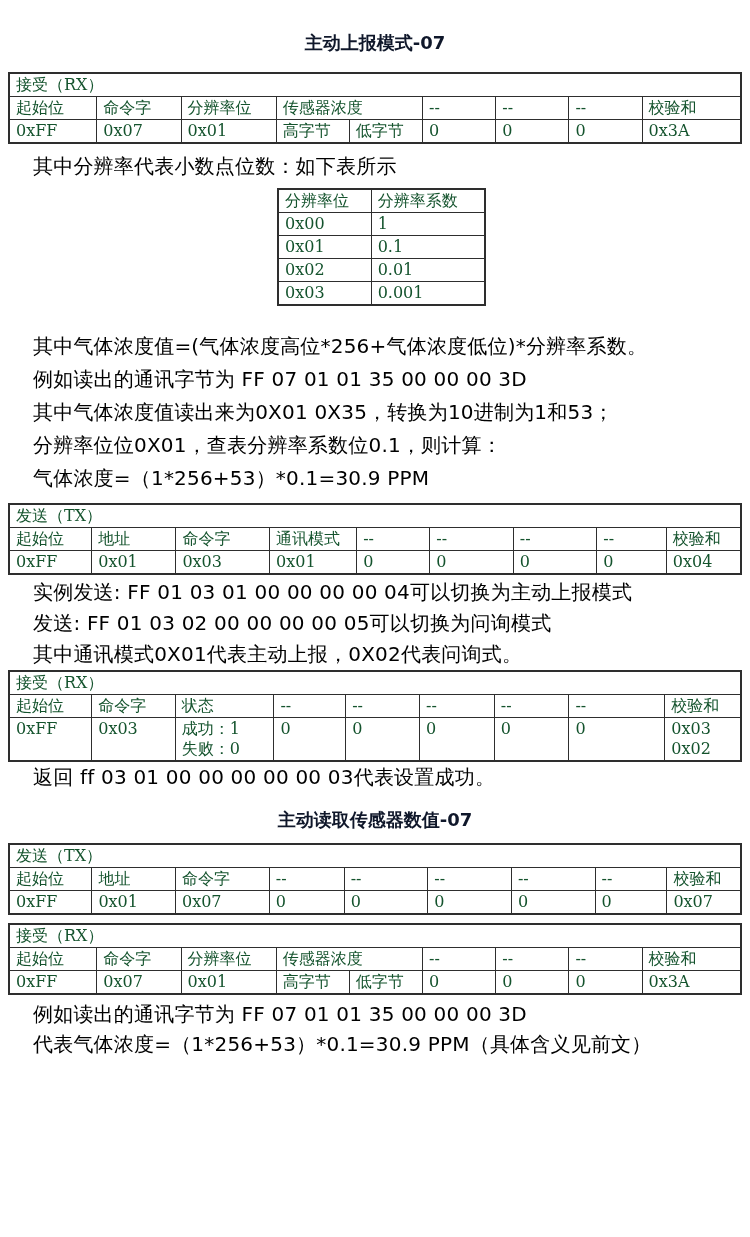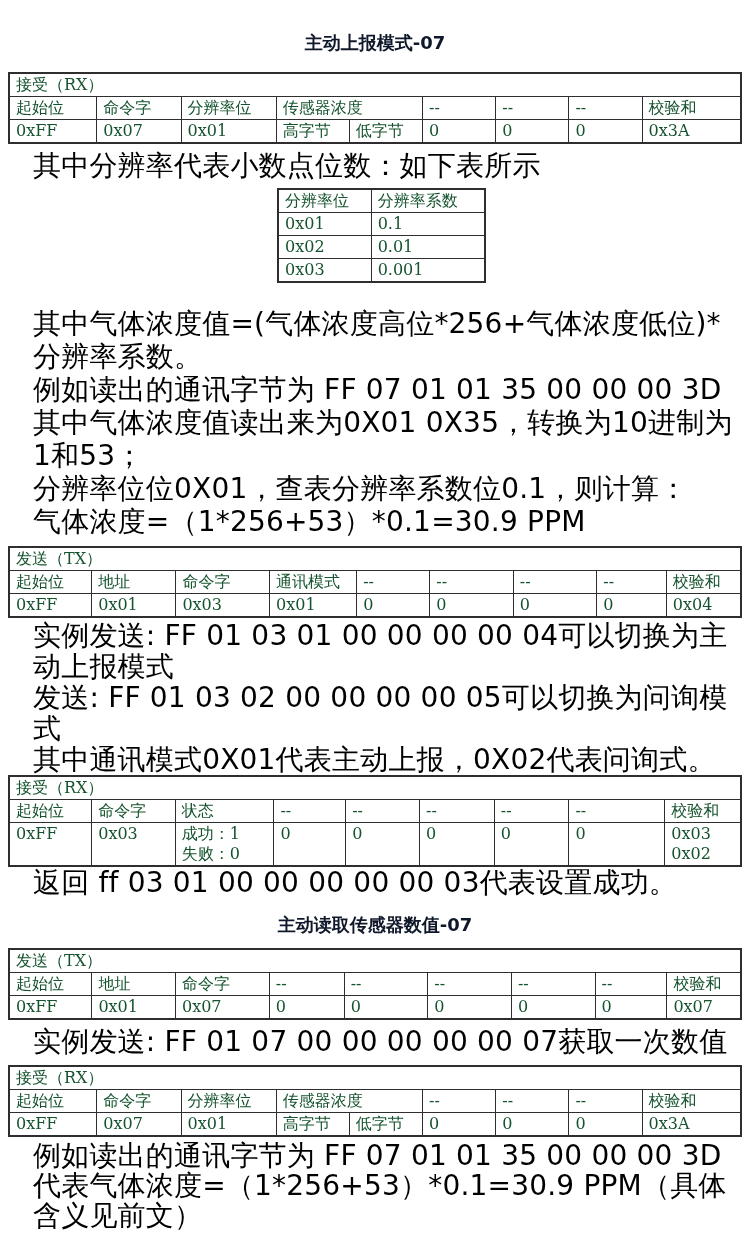--- a/index.html
+++ b/index.html
@@ -49,21 +49,21 @@
   table.ptable.mt14 { margin-top:14px; }
   table.ptable.mt8  { margin-top:8px; }
 
   table.res-table {
     width:209px; margin-left:277px; margin-top:8px;
   }
 
   
   .tline {
     margin-left:33px; margin-right:10px;
-    font-size:28px; line-height:33px; color:#000;
+    font-size:20px; line-height:33px; color:#000;
     font-weight:500; letter-spacing:0.2px;
   }
   .lh31 .tline, .tline.lh31 { line-height:31px; }
   .note { margin-top:8px; line-height:28px; }
   .calc-block { margin-top:24px; }
   .tx-block { margin-top:2px; }
   .tx-block .tline { line-height:31px; }
   .mt4 { }
   .mt6 { margin-top:6px; }
   .end-block { margin-top:4px; }
@@ -120,20 +120,24 @@
       <colgroup>
         <col style="width: 45%;">
         <col style="width: 55%;">
       </colgroup>
       <tbody>
         <tr>
           <td>分辨率位</td>
           <td>分辨率系数</td>
         </tr>
         <tr>
+          <td>0x00</td>
+          <td>1</td>
+        </tr>
+        <tr>
           <td>0x01</td>
           <td>0.1</td>
         </tr>
         <tr>
           <td>0x02</td>
           <td>0.01</td>
         </tr>
         <tr>
           <td>0x03</td>
           <td>0.001</td>
@@ -271,21 +275,20 @@
           <td>0x07</td>
           <td>0</td>
           <td>0</td>
           <td>0</td>
           <td>0</td>
           <td>0</td>
           <td>0x07</td>
         </tr>
       </tbody>
     </table>
-  <div class="tline mt6 lh31">实例发送: FF 01 07 00 00 00 00 00 07获取一次数值</div>
   <table class="ptable mt8">
       <colgroup>
         <col style="width: 12%;">
         <col style="width: 11.5%;">
         <col style="width: 13%;">
         <col style="width: 10%;">
         <col style="width: 10%;">
         <col style="width: 10%;">
         <col style="width: 10%;">
         <col style="width: 10%;">

